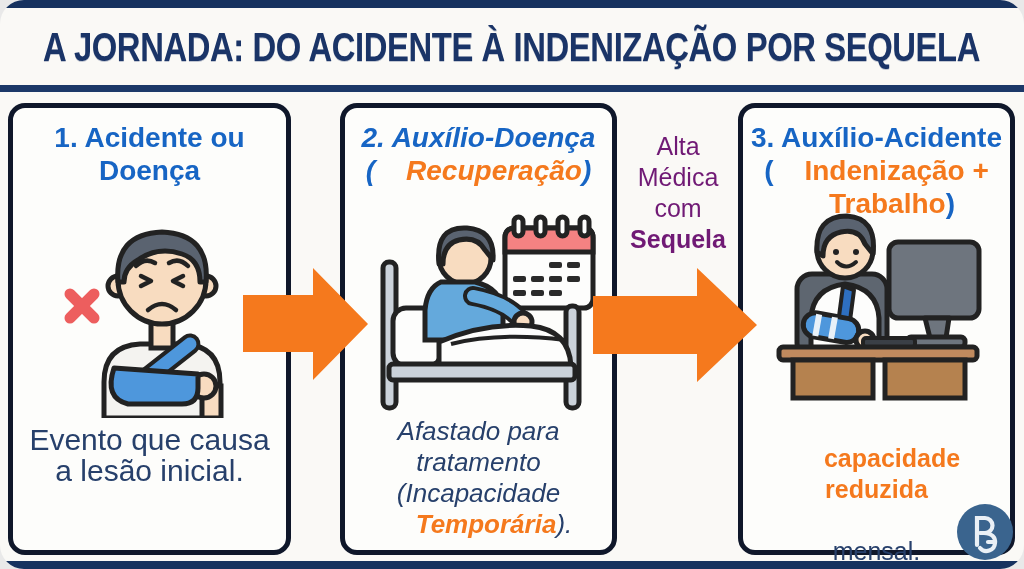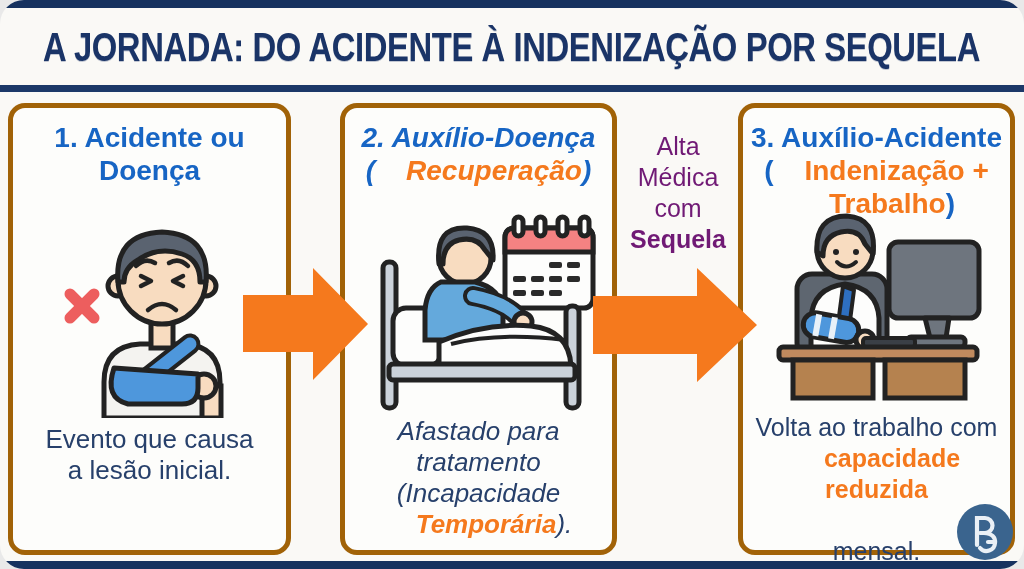--- a/index.html
+++ b/index.html
@@ -19,34 +19,34 @@
   }
   .title{
     white-space:nowrap;font-weight:bold;font-size:41px;color:#1A3467;
     letter-spacing:-0.5px;transform:scaleX(0.8);transform-origin:center;
     text-shadow:0 1px 0 rgba(26,52,103,0.25);
   }
   .title-divider{position:absolute;left:0;top:85px;width:1024px;height:7px;background:#1C3868;}
 
   .card{
     position:absolute;top:103px;height:452px;background:#FDFDFB;
-    border:5px solid #a16207;border-radius:17px;z-index:2;
+    border:5px solid #0f172a;border-radius:17px;z-index:2;
   }
   .card.c1{left:8px;width:283px;}
   .card.c2{left:340px;width:277px;font-style:italic;}
   .card.c3{left:738px;width:277px;}
 
   .card-heading{
     position:absolute;top:13px;left:0;width:100%;text-align:center;
     font-weight:bold;font-size:28px;line-height:33px;color:#1765C4;
   }
   .accent{color:#F5791D;margin-left:31px;}
   .card-desc{
     position:absolute;left:0;width:100%;text-align:center;
-    font-size:26px;line-height:31px;color:#27406B;
+    font-size:30px;line-height:31px;color:#27406B;
   }
   .c1 .card-desc{top:316px;}
   .c2 .card-desc{top:308px;font-size:26px;}
   .c3 .card-desc{top:304px;font-size:25px;line-height:31px;}
   .card-desc .accent{font-weight:bold;}
 
   .illus{position:absolute;left:50%;transform:translateX(-50%);}
   .c1 .illus{top:108px;}
   .c2 .illus{top:106px;}
   .c3 .illus{top:102px;}
@@ -225,21 +225,21 @@
         <rect x="146" y="127" width="58" height="10" rx="4" fill="#6E757E" stroke="#222" stroke-width="5"></rect>
       </g>
 
       <rect x="102" y="128" width="52" height="9" rx="3" fill="#3A3F46" stroke="#222" stroke-width="4"></rect>
 
       <rect x="18" y="137" width="198" height="13" rx="4" fill="#C08A5E" stroke="#222" stroke-width="5"></rect>
       <rect x="32" y="150" width="80" height="38" fill="#B5824F" stroke="#222" stroke-width="5"></rect>
       <rect x="124" y="150" width="80" height="38" fill="#B5824F" stroke="#222" stroke-width="5"></rect>
     </svg>
     <div class="card-desc">
-      <span>Volta ao trabalho com</span><br>
+      <br>
       <span class="accent">capacidade reduzida</span><br>
       <br>
       <span>mensal.</span>
     </div>
   </div>
 
   <svg class="logo" viewBox="0 0 58 58">
     <circle cx="29" cy="29" r="28" fill="#3A648E"></circle>
     <g stroke="#EAF0F6" stroke-width="4.2" fill="none" stroke-linecap="round">
       <path d="M21 42 V15 h8 a7.5 7.5 0 0 1 0 15 h-5"></path>

